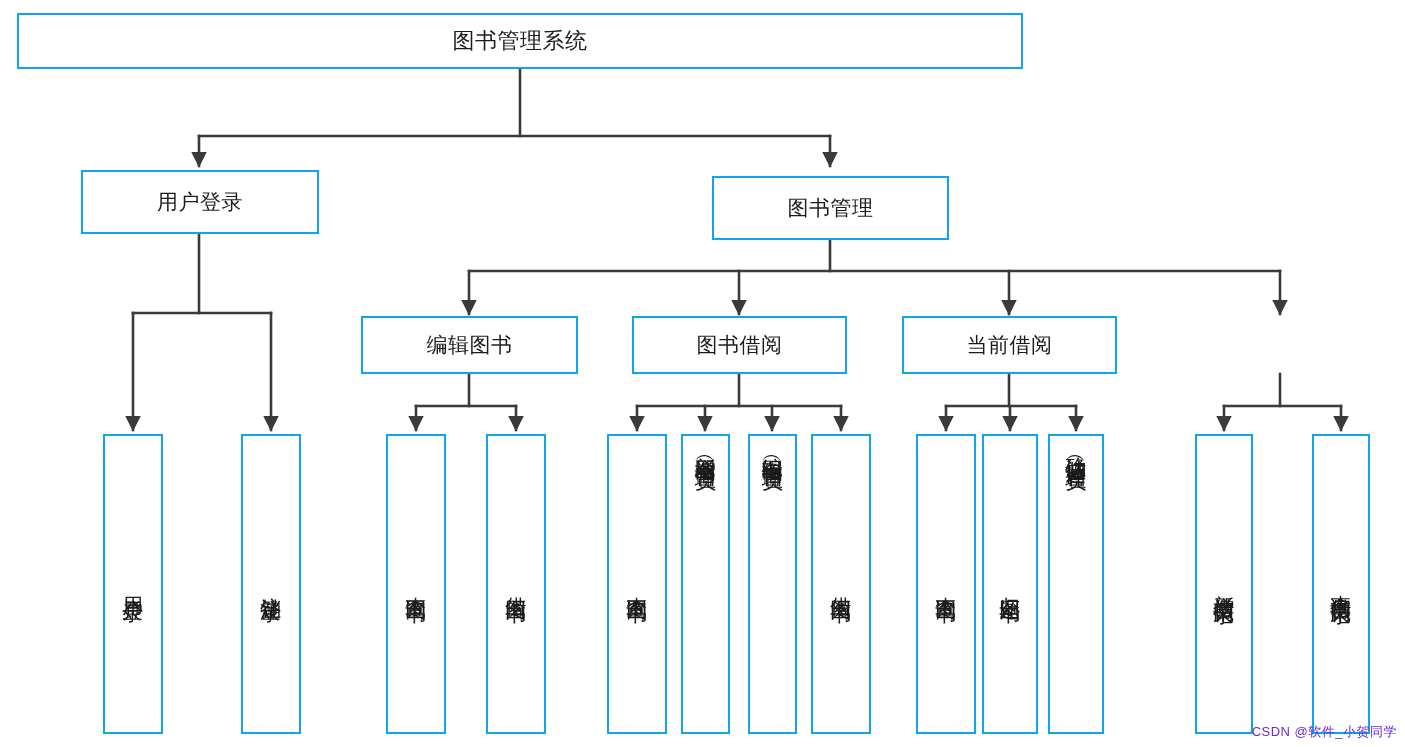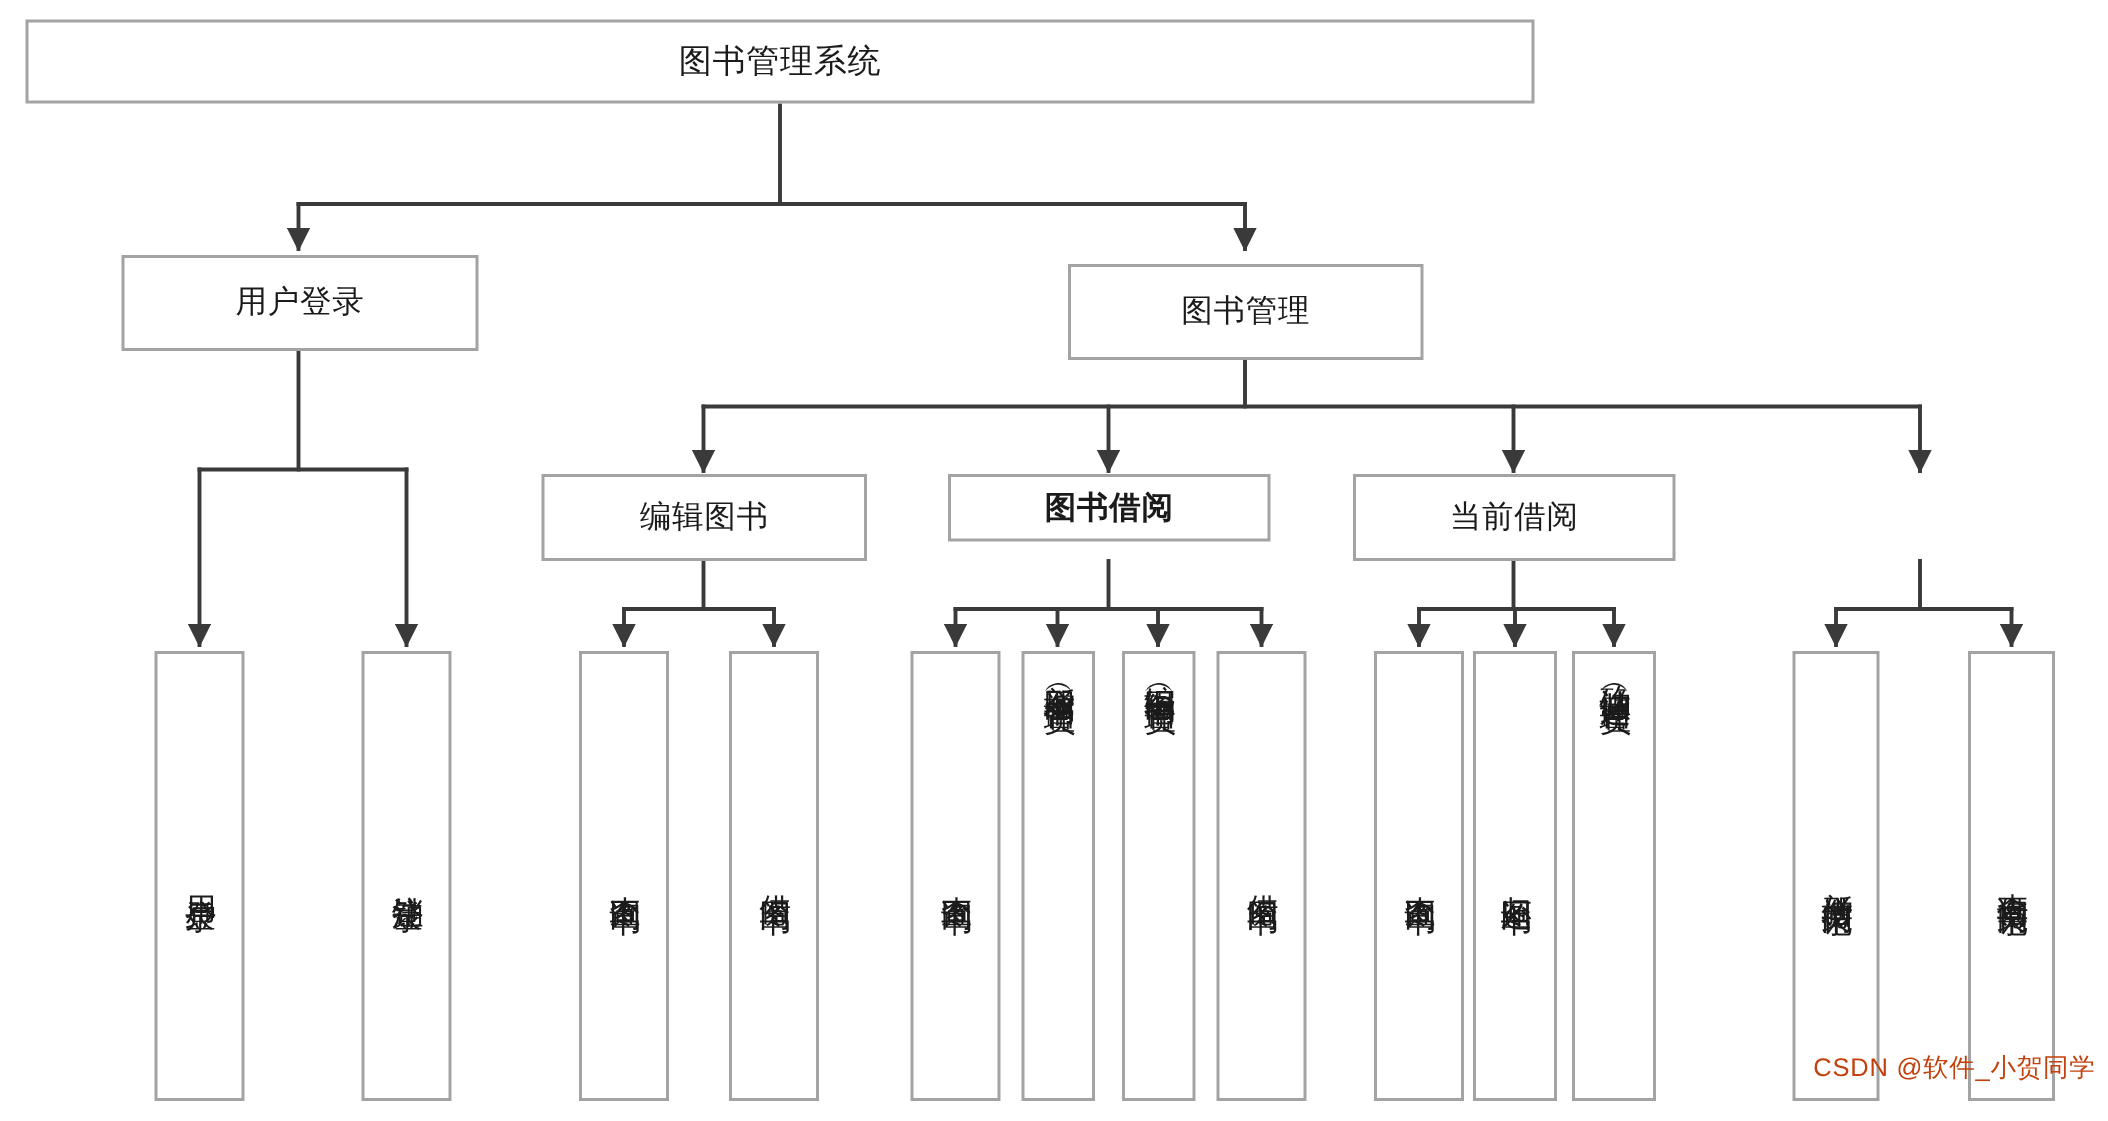--- a/index.html
+++ b/index.html
@@ -22,21 +22,21 @@
     position: absolute;
     left: 0;
     top: 0;
     width: 1405px;
     height: 747px;
     pointer-events: none;
   }
   .node {
     position: absolute;
     box-sizing: border-box;
-    border: 2px solid #a3a3a3;
+    border: 2px solid #0ea5e9;
     background: #ffffff;
     display: flex;
     align-items: center;
     justify-content: center;
     color: #1b1b1b;
   }
   .node-h {
     font-size: 21px;
     letter-spacing: 0.5px;
     line-height: 1.2;
@@ -56,23 +56,23 @@
     text-align: center;
     padding: 4px 0;
     white-space: nowrap;
   }
   .node-v.v-top {
     justify-content: flex-start;
   }
   #watermark {
     position: absolute;
     right: 8px;
-    bottom: 24px;
-    font-size: 17px;
-    color: #c2410c;
+    bottom: 6px;
+    font-size: 13px;
+    color: #6d28d9;
     letter-spacing: 0.5px;
     white-space: nowrap;
   }
 </style>
 </head>
 <body>
 
 <div id="diagram-root">
 
   <svg id="edge-layer" viewBox="0 0 1405 747" width="1405" height="747" xmlns="http://www.w3.org/2000/svg">
@@ -124,21 +124,21 @@
       <path d="M 1341 406 L 1341 430" marker-end="url(#arrow)"></path>
     </g>
   </svg>
 
   <div class="node node-h node-root" style="left:17px; top:13px; width:1006px; height:56px;">图书管理系统</div>
 
   <div class="node node-h" style="left:81px; top:170px; width:238px; height:64px;">用户登录</div>
   <div class="node node-h" style="left:712px; top:176px; width:237px; height:64px;">图书管理</div>
 
   <div class="node node-h" style="left:361px; top:316px; width:217px; height:58px;">编辑图书</div>
-  <div class="node node-h" style="left:632px; top:316px; width:215px; height:45px;font-weight:bold;">图书借阅</div>
+  <div class="node node-h" style="left:632px; top:316px; width:215px; height:58px;">图书借阅</div>
   <div class="node node-h" style="left:902px; top:316px; width:215px; height:58px;">当前借阅</div>
 
   <div class="node node-v" style="left:103px; top:434px; width:60px; height:300px;">用户登录</div>
   <div class="node node-v" style="left:241px; top:434px; width:60px; height:300px;">注销登录</div>
 
   <div class="node node-v" style="left:386px; top:434px; width:60px; height:300px;">查询图书</div>
   <div class="node node-v" style="left:486px; top:434px; width:60px; height:300px;">借阅图书</div>
 
   <div class="node node-v" style="left:607px; top:434px; width:60px; height:300px;">查询图书</div>
   <div class="node node-v v-top" style="left:681px; top:434px; width:49px; height:300px;">新增图书（管理员）</div>

